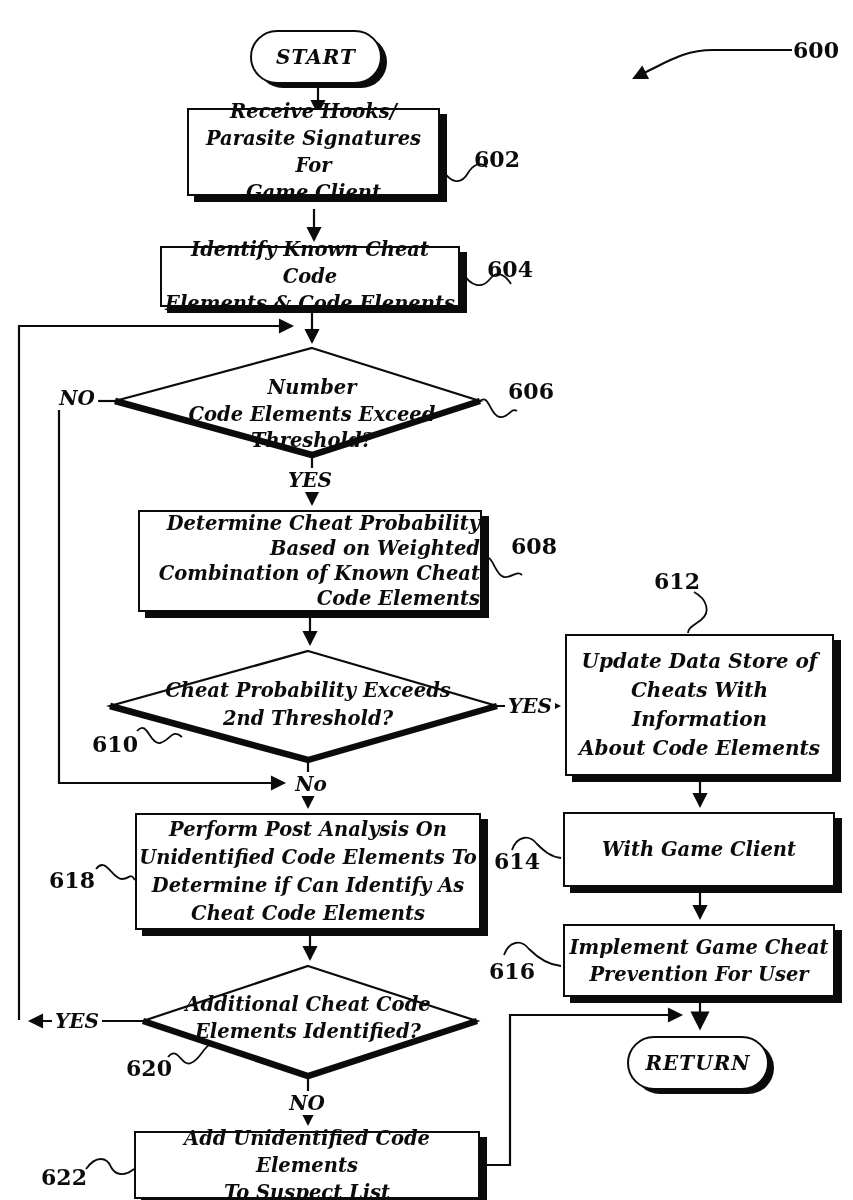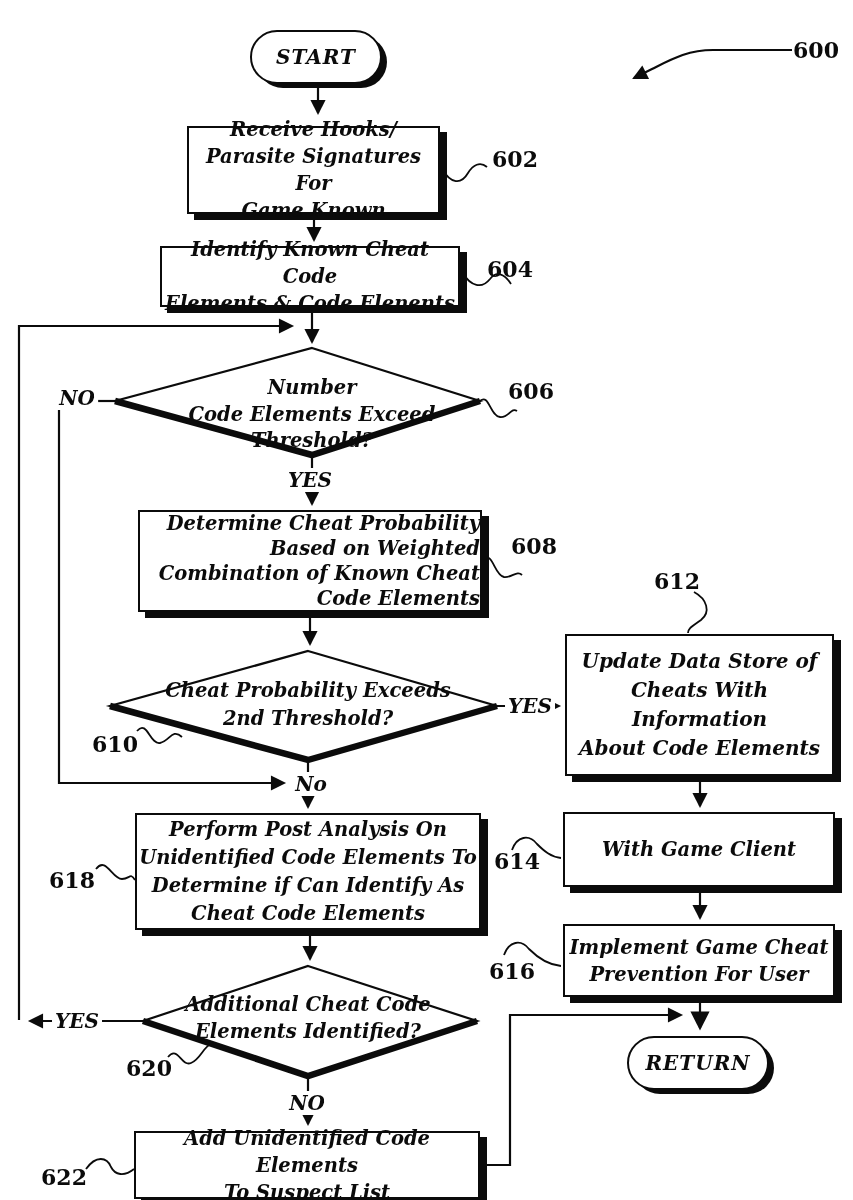--- a/index.html
+++ b/index.html
@@ -101,24 +101,24 @@
   </svg>
 
   <div class="box pill" style="left:250px; top:12px; width:132px; height:54px;">
     <div class="ln">START</div>
   </div>
 
   <div class="box pill" style="left:627px; top:1018px; width:142px; height:54px;">
     <div class="ln">RETURN</div>
   </div>
 
-  <div class="box" style="left:187px; top:108px; width:253px; height:88px;">
+  <div class="box" style="left:187px; top:90px; width:253px; height:88px;">
     <div class="ln">Receive Hooks/</div>
     <div class="ln">Parasite Signatures For</div>
-    <div class="ln">Game Known</div>
+    <div class="ln">Game Client</div>
   </div>
 
   <div class="box" style="left:160px; top:228px; width:300px; height:61px;">
     <div class="ln">Identify Known Cheat Code</div>
     <div class="ln">Elements &amp; Code Elenents</div>
   </div>
 
   <div class="box" style="left:138px; top:492px; width:344px; height:102px; line-height:25px;align-items:flex-end;">
     <div class="ln">Determine Cheat Probability</div>
     <div class="ln">Based on Weighted</div>
@@ -170,21 +170,21 @@
   </div>
 
   <span class="elabel" style="left:77px;  top:380px;">NO</span>
   <span class="elabel" style="left:310px; top:462px;">YES</span>
   <span class="elabel" style="left:530px; top:688px;">YES</span>
   <span class="elabel" style="left:311px; top:766px;">No</span>
   <span class="elabel" style="left:77px;  top:1003px;">YES</span>
   <span class="elabel" style="left:307px; top:1085px;">NO</span>
 
   <span class="ref" style="left:816px; top:32px;">600</span>
-  <span class="ref" style="left:515px; top:141px;">602</span>
+  <span class="ref" style="left:497px; top:141px;">602</span>
   <span class="ref" style="left:510px; top:251px;">604</span>
   <span class="ref" style="left:531px; top:373px;">606</span>
   <span class="ref" style="left:534px; top:528px;">608</span>
   <span class="ref" style="left:115px; top:726px;">610</span>
   <span class="ref" style="left:677px; top:563px;">612</span>
   <span class="ref" style="left:517px; top:843px;">614</span>
   <span class="ref" style="left:512px; top:953px;">616</span>
   <span class="ref" style="left:72px;  top:862px;">618</span>
   <span class="ref" style="left:149px; top:1050px;">620</span>
   <span class="ref" style="left:64px;  top:1159px;">622</span>

